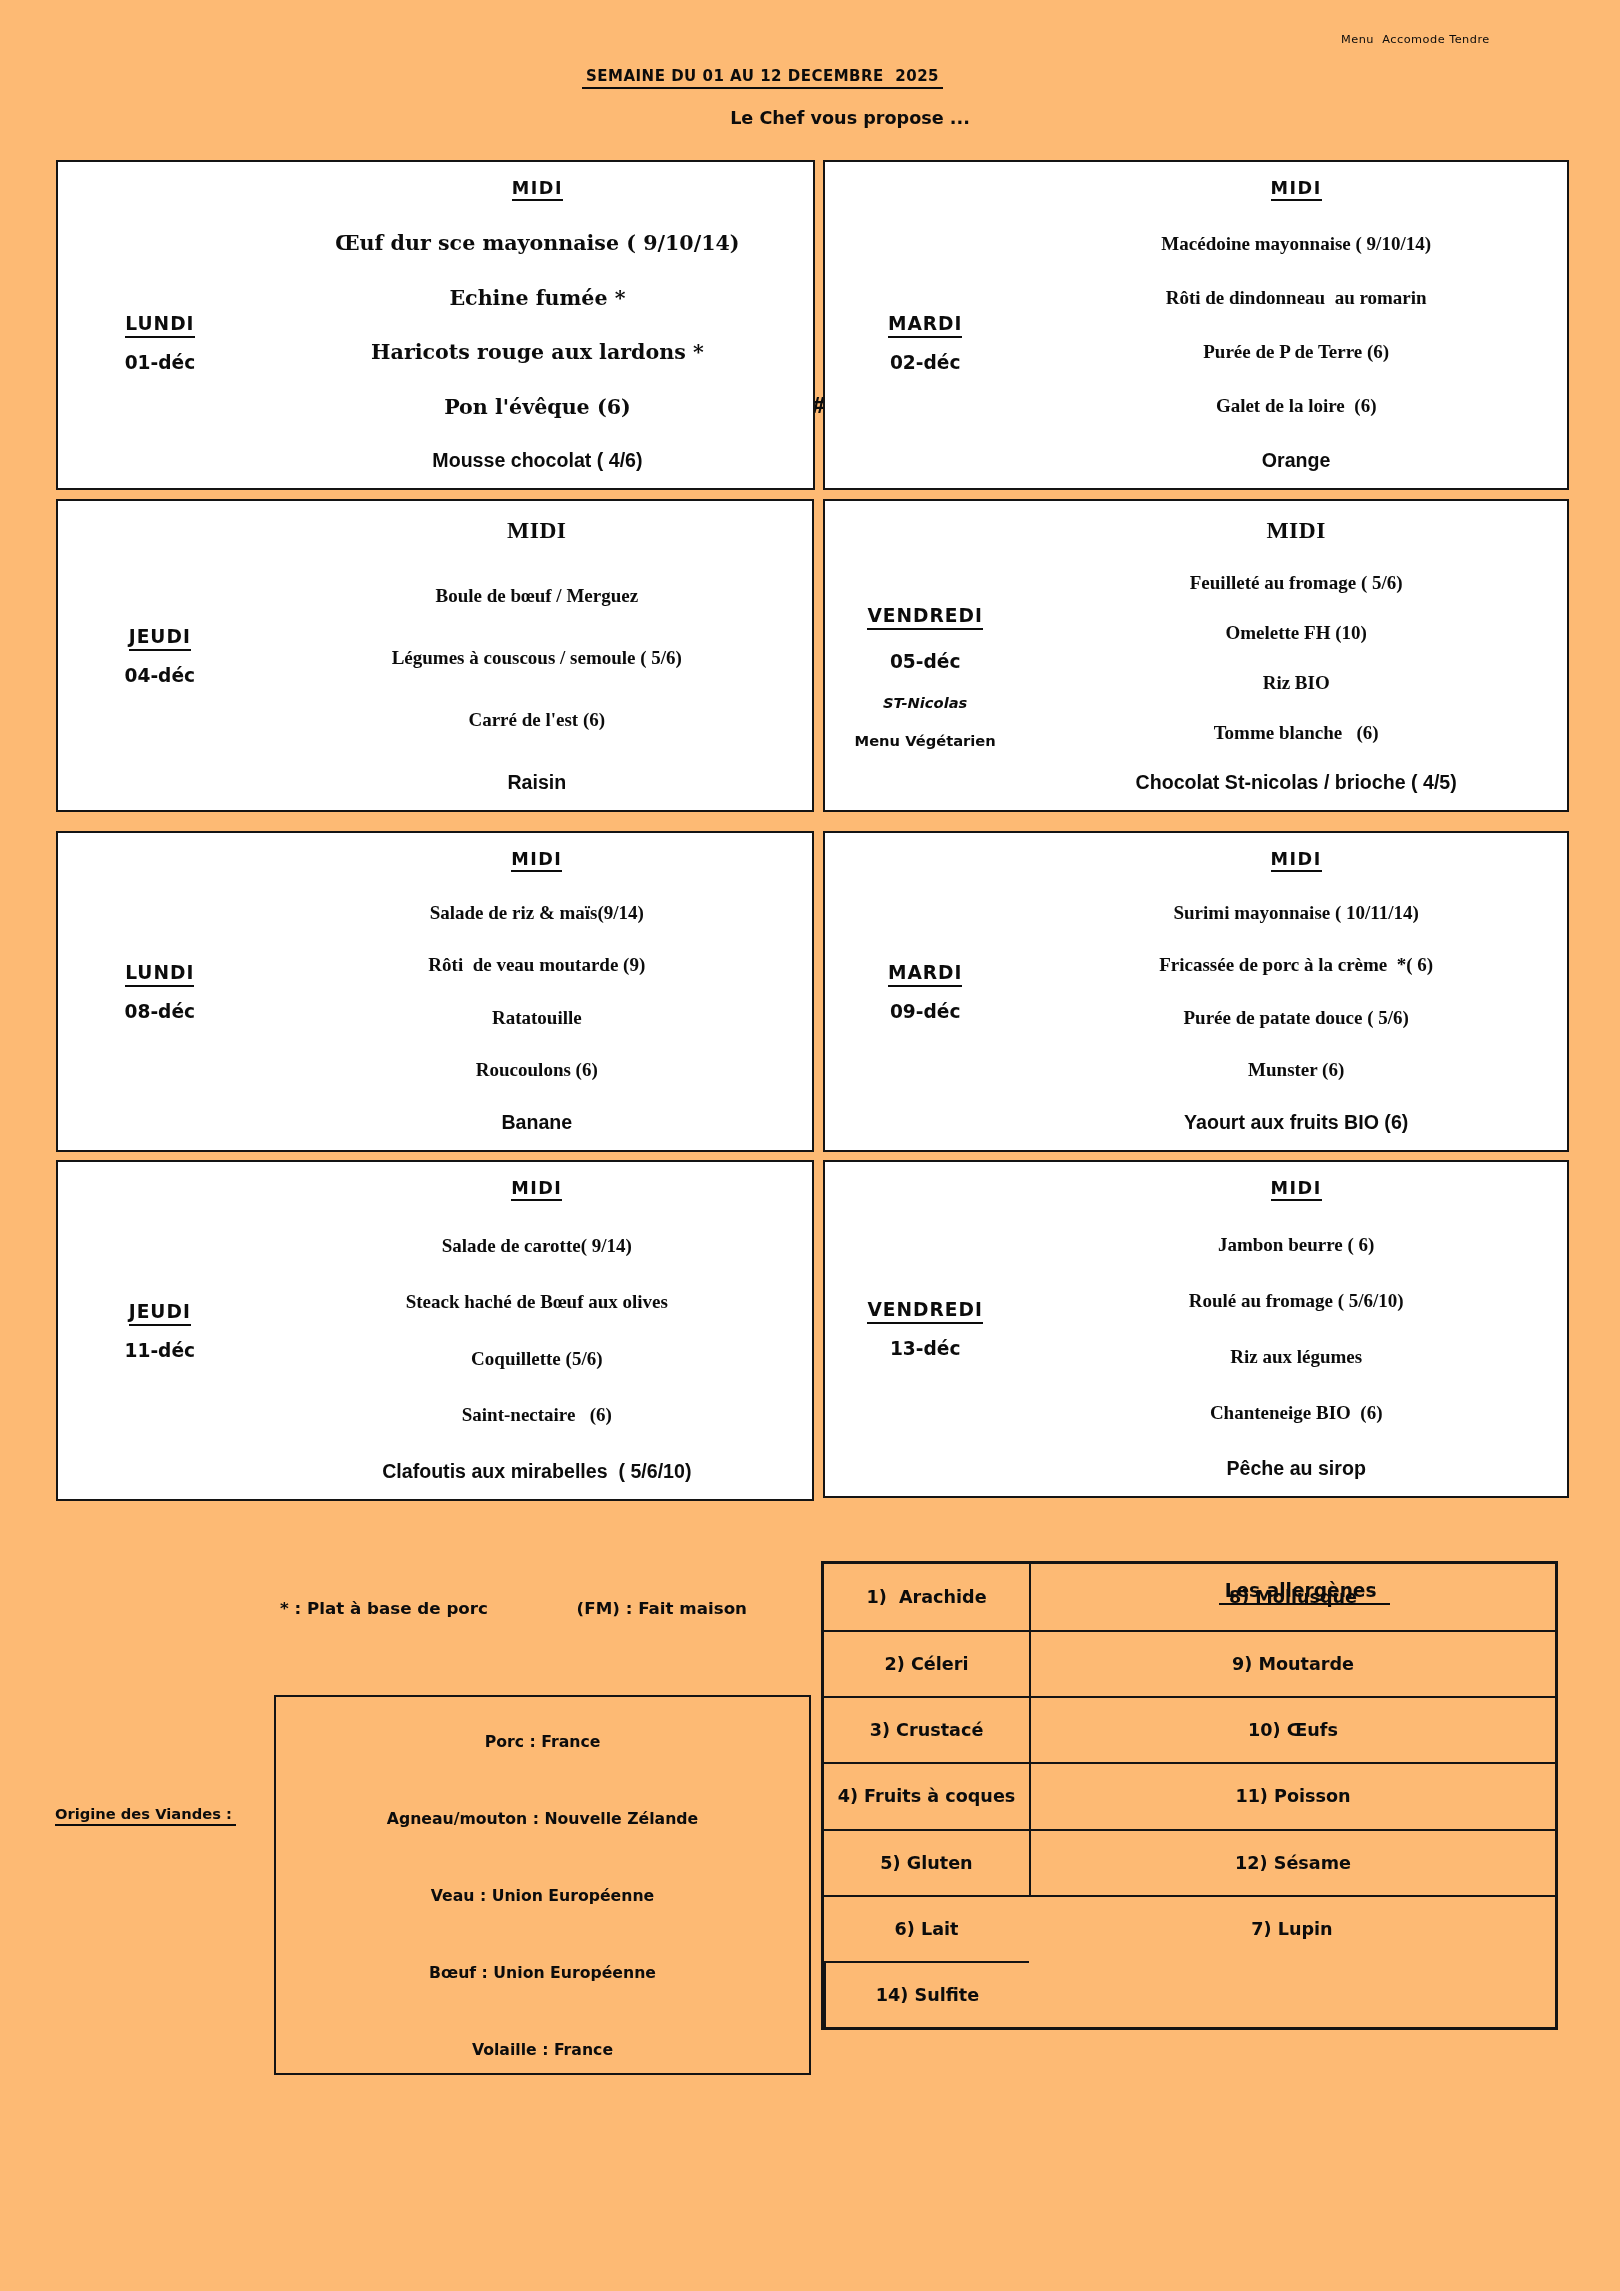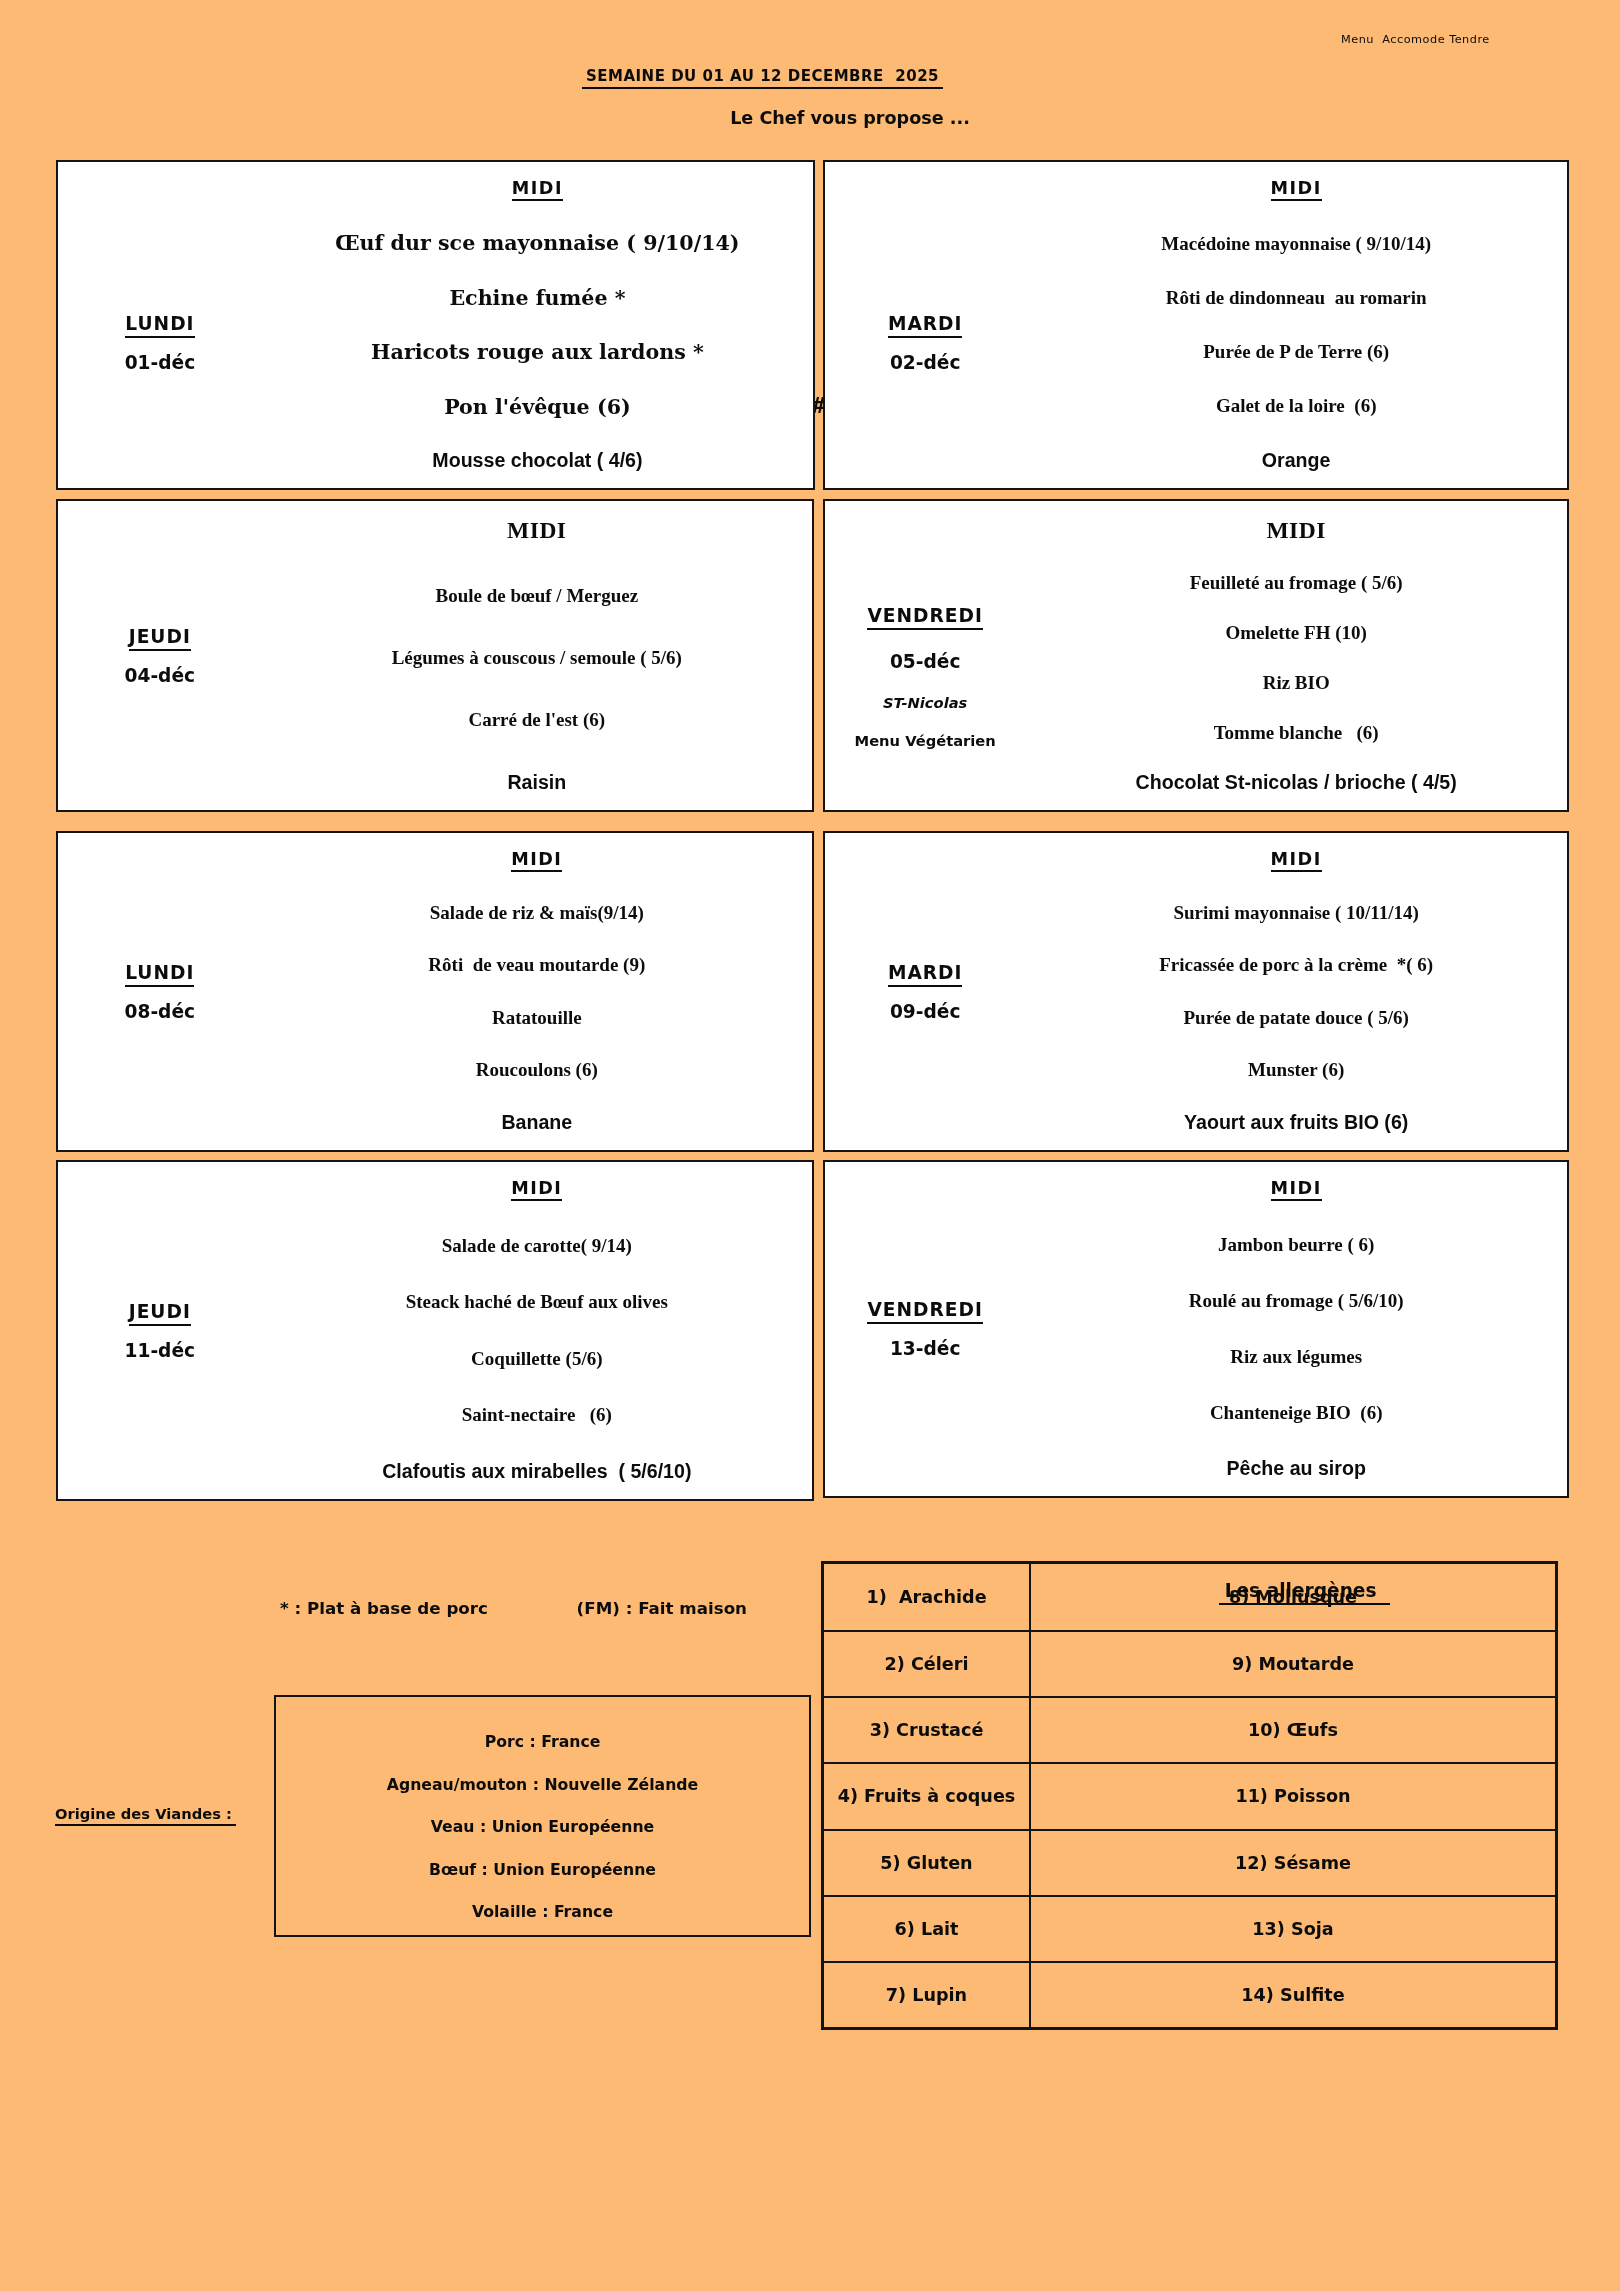--- a/index.html
+++ b/index.html
@@ -59,21 +59,21 @@
   .allerg-title span{border-bottom:2px solid #0c0c0c;padding:0 13.7px 2px 5.9px;}
   .allerg-table{top:1561px;left:821px;width:737px;height:469px;
     border:3.4px solid #141414;box-sizing:border-box;
     display:grid;grid-template-columns:205px 1fr;grid-auto-rows:1fr;}
   .allerg-cell{border-top:2px solid #141414;display:flex;align-items:center;justify-content:center;
     font-size:17.6px;font-weight:bold;}
   .allerg-cell.rcell{border-left:2.5px solid #141414;}
   .allerg-cell.r0{border-top:none;}
   .origin-label{top:1805px;left:55px;font-size:14.7px;font-weight:bold;
     border-bottom:2px solid #0c0c0c;padding-bottom:2px;padding-right:3.9px;}
-  .origin-box{top:1695px;left:274px;width:537px;height:242px;border:2.5px solid #141414;
+  .origin-box{top:1695px;left:274px;width:537px;height:380px;border:2.5px solid #141414;
     box-sizing:border-box;display:flex;flex-direction:column;align-items:center;
     justify-content:space-between;padding:35px 5.9px 13.7px 5.9px;}
   .origin-line{font-size:15.7px;font-weight:bold;}
 </style>
 </head>
 <body>
 
 <div class="page">
 
   <div class="abs corner-note txt">Menu  Accomode Tendre</div>
@@ -213,21 +213,20 @@
     <div class="allerg-cell r0 rcell txt">8) Mollusque</div>
     <div class="allerg-cell txt">2) Céleri</div>
     <div class="allerg-cell rcell txt">9) Moutarde</div>
     <div class="allerg-cell txt">3) Crustacé</div>
     <div class="allerg-cell rcell txt">10) Œufs</div>
     <div class="allerg-cell txt">4) Fruits à coques</div>
     <div class="allerg-cell rcell txt">11) Poisson</div>
     <div class="allerg-cell txt">5) Gluten</div>
     <div class="allerg-cell rcell txt">12) Sésame</div>
     <div class="allerg-cell txt">6) Lait</div>
-    <div class="allerg-cell rcell txt">13) Soja</div>
     <div class="allerg-cell txt">7) Lupin</div>
     <div class="allerg-cell rcell txt">14) Sulfite</div>
   </div>
 
   <div class="abs origin-label txt">Origine des Viandes :</div>
   <div class="abs origin-box">
     <div class="origin-line txt">Porc : France</div>
     <div class="origin-line txt">Agneau/mouton : Nouvelle Zélande</div>
     <div class="origin-line txt">Veau : Union Européenne</div>
     <div class="origin-line txt">Bœuf : Union Européenne</div>

